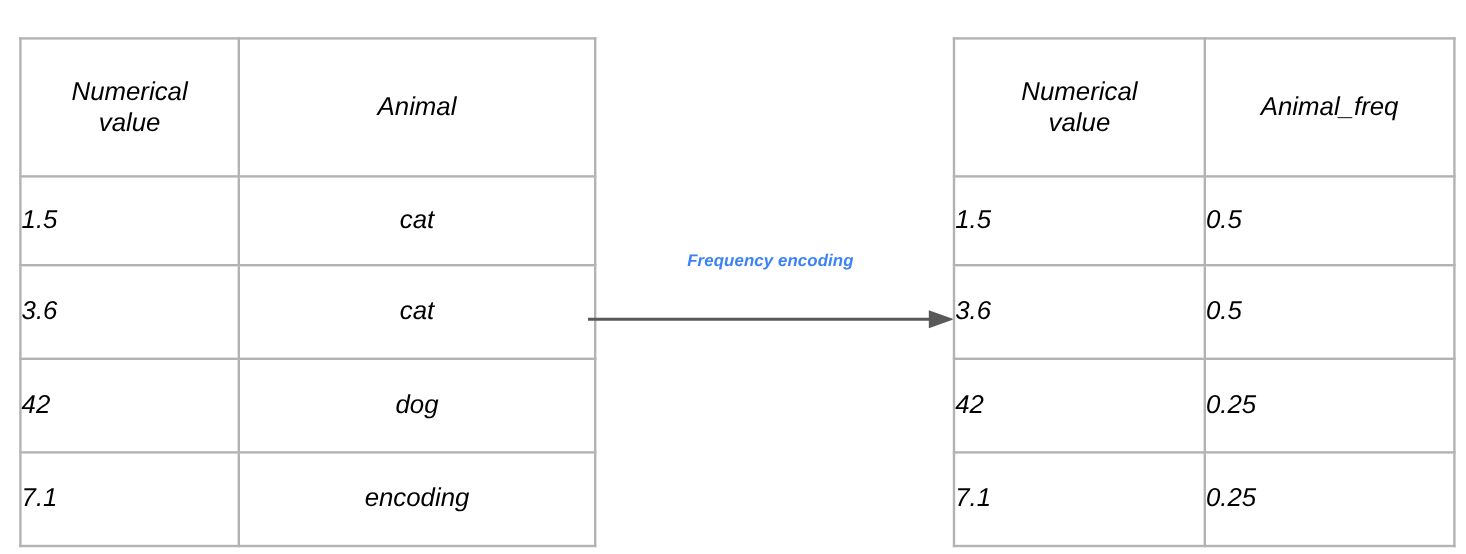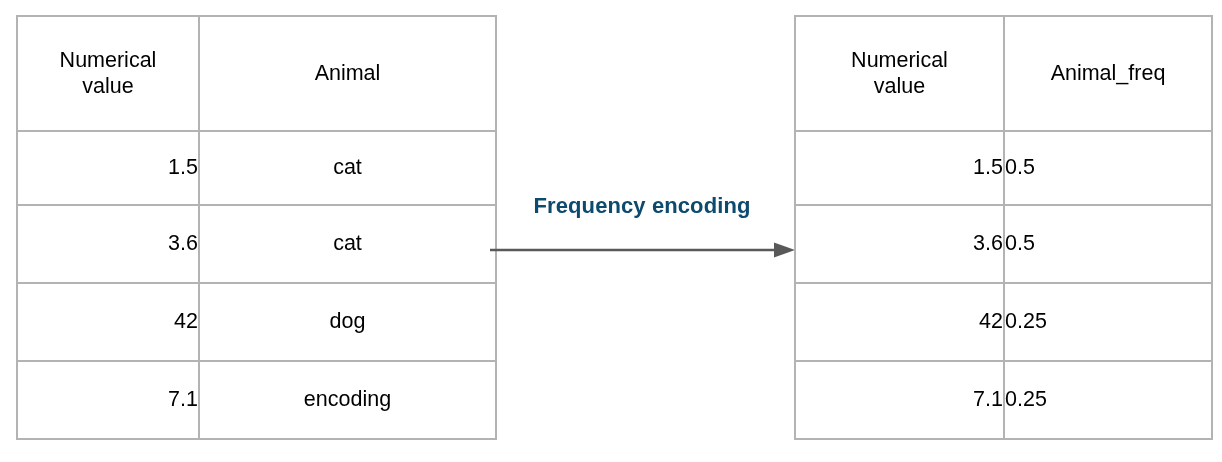--- a/index.html
+++ b/index.html
@@ -11,23 +11,24 @@
     width: 1222px;
     height: 462px;
     position: relative;
     font-family: "Liberation Sans", sans-serif;
     color: #000000;
     overflow: hidden;
   }
 
   .diagram {
     position: absolute;
-    left: 0; top: 0;
+    left: 0; top: 16px;
     width: 1222px;
     height: 436px;
+    font-style: italic;
   }
 
   
   .tbl {
     position: absolute;
     border-collapse: collapse;
     table-layout: fixed;
     background: #ffffff;
   }
   .tbl td {
@@ -52,41 +53,41 @@
     top: 15px;
     width: 413px;
   }
   #table-result .c-num { width: 207px; }
   #table-result .c-ani { width: 206px; }
 
   .r-head td { height: 113px; text-align: center; }
   .r-body td { height: 72px; }
   .r-body-tall td { height: 76px; margin-top: 38px; }
 
-  .cell-center { text-align: right; }
+  .cell-center { text-align: left; }
   .cell-left   { text-align: left; padding-left: 14px; }
 
   
   #flow-arrow {
     position: absolute;
     left: 488px;
     top: 236px;
     width: 310px;
     height: 28px;
   }
 
   #flow-label {
     position: absolute;
     left: 492px;
     top: 193px;
     width: 300px;
     text-align: center;
-    font-size: 22px;
+    font-size: 14px;
     font-weight: bold;
-    color: #0c4a6e;
+    color: #3b82f6;
     white-space: nowrap;
     letter-spacing: 0.1px;
   }
 </style>
 </head>
 <body>
 
 <div class="diagram">
 
   <table class="tbl" id="table-source">

